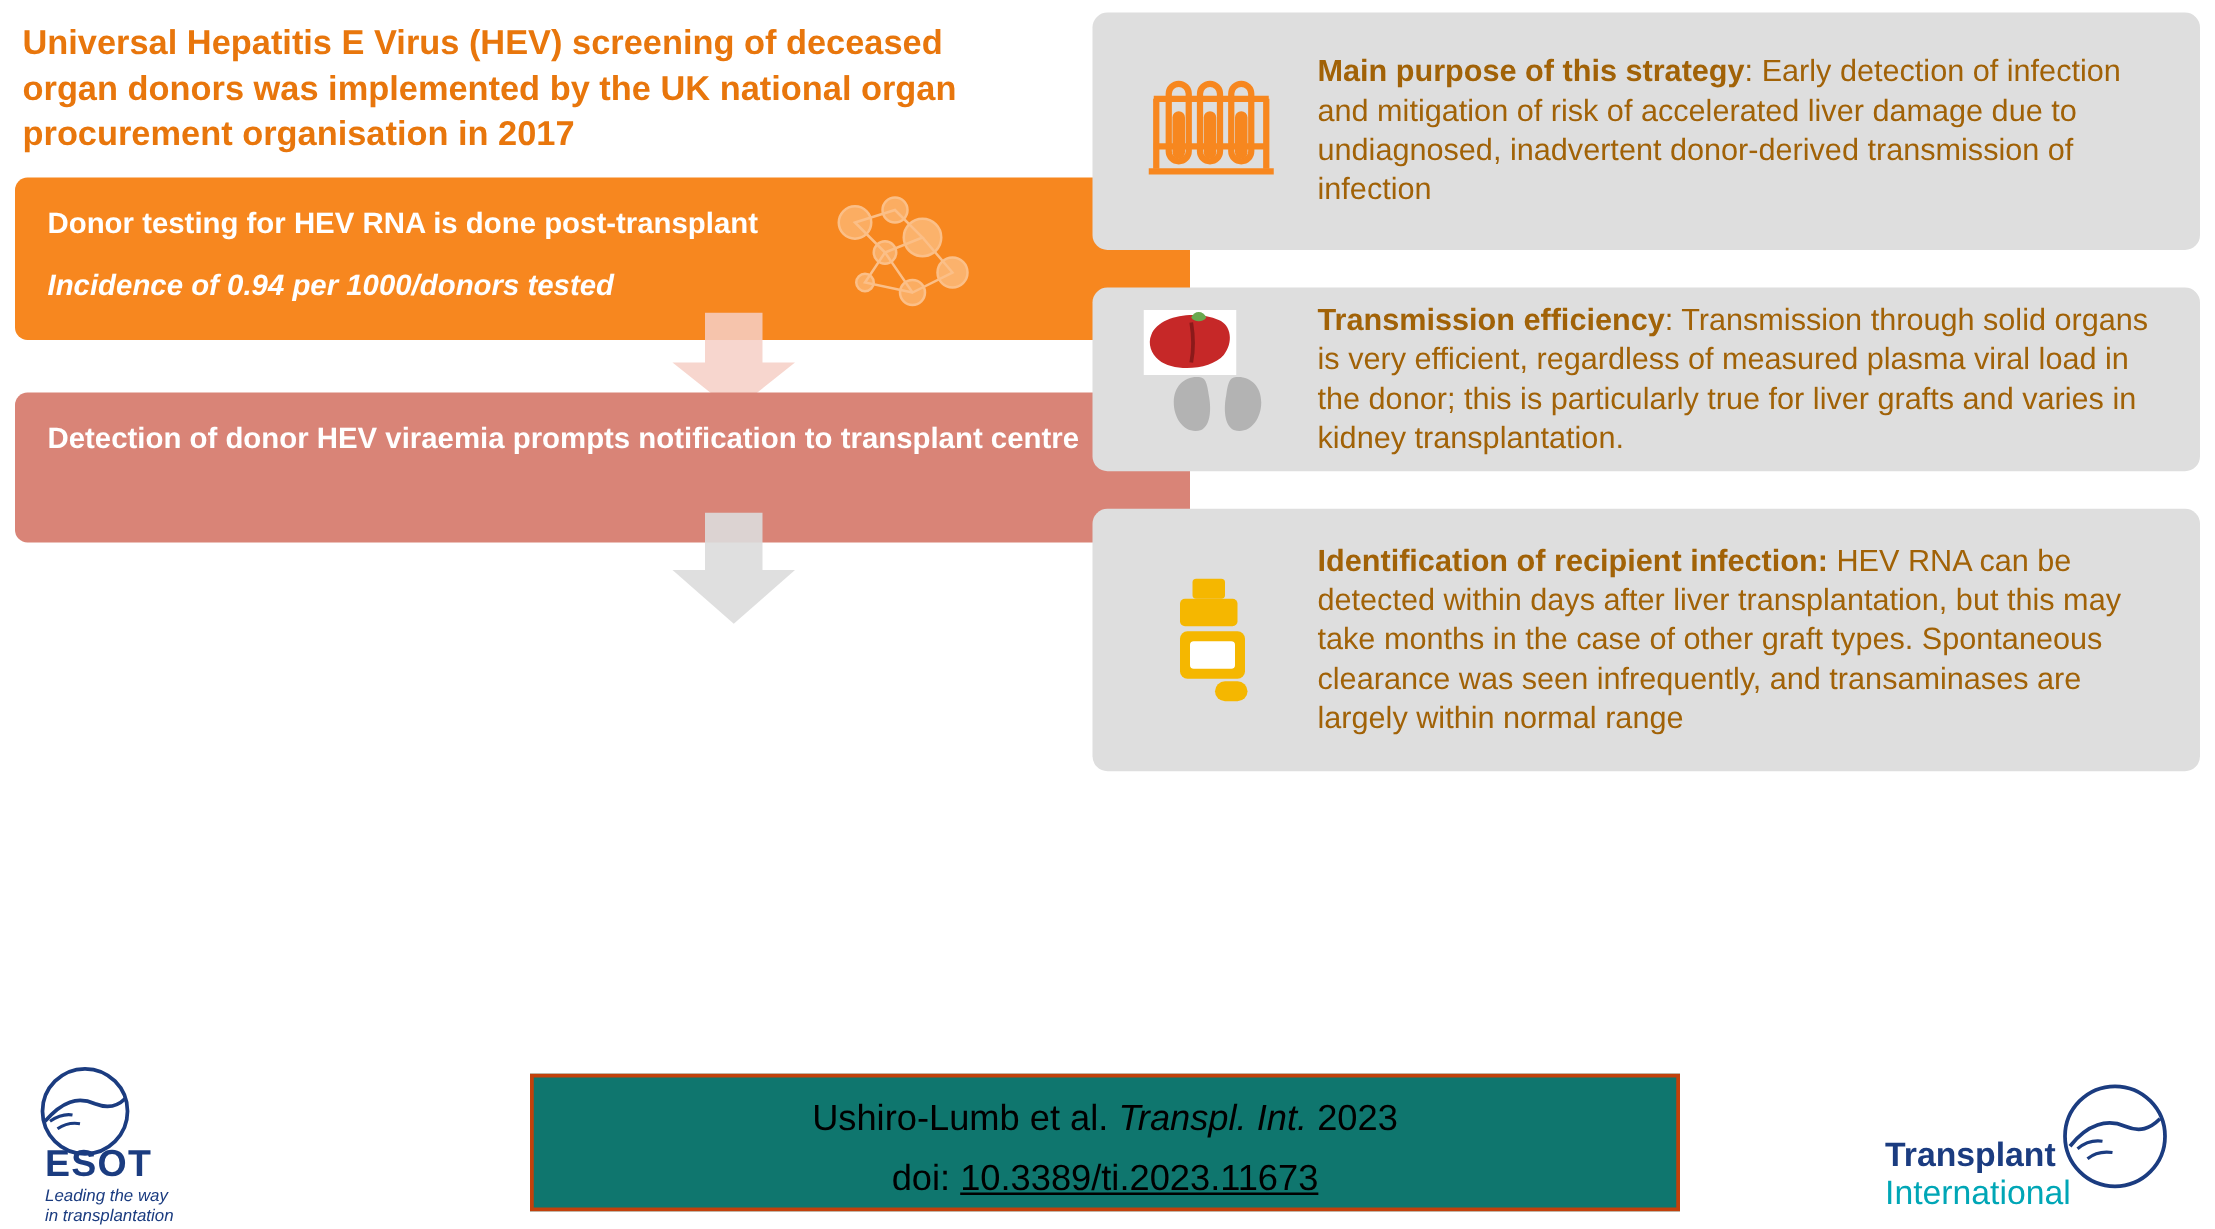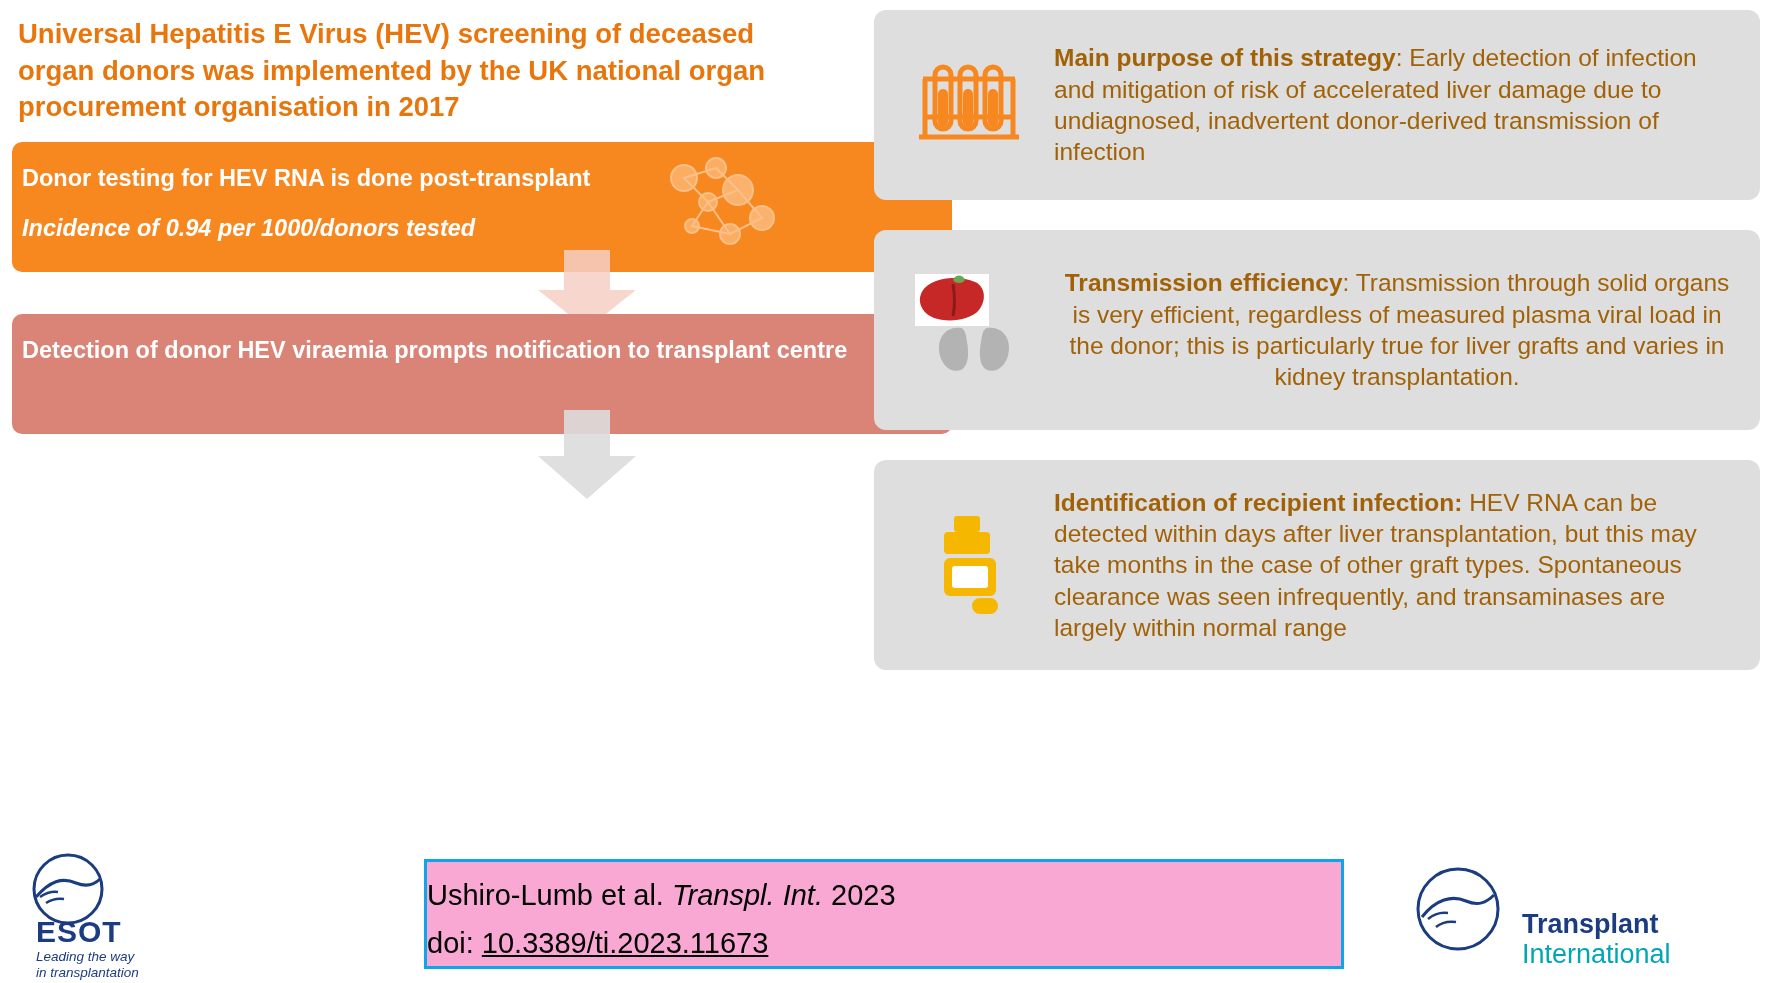--- a/index.html
+++ b/index.html
@@ -70,21 +70,21 @@
   .flow-box {
     position: absolute;
     left: 0;
     width: 940px;
     box-sizing: border-box;
     color: #ffffff;
     font-weight: bold;
     font-size: 23.5px;
     line-height: 1.22;
     border-radius: 10px;
-    padding: 22px 10px;
+    padding: 22px 26px;
     overflow: hidden;
   }
   .flow-box p { margin: 0; }
   .flow-box p + p { margin-top: 22px; font-style: italic; }
 
   .box-1 {
     top: 0;
     height: 130px;
     background: #F7871F;
   }
@@ -138,44 +138,44 @@
     align-items: center;
     justify-content: center;
   }
   .card-text {
     font-size: 24.5px;
     line-height: 1.28;
     color: #a16207;
   }
   .card-text .lbl { font-weight: bold; }
   .card-1 { height: 190px; }
-  .card-2 { height: 200px; text-align: center; }
+  .card-2 { height: 147px; }
   .card-3 { height: 210px; }
 
   
   .footer {
     position: absolute;
     left: 0;
     bottom: 0;
     width: 1772px;
     height: 150px;
   }
   .citation {
     position: absolute;
     left: 424px;
     top: 16px;
     width: 920px;
     height: 110px;
-    border: 3px solid #0ea5e9;
+    border: 3px solid #c2410c;
     box-sizing: border-box;
-    text-align: left;
+    text-align: center;
     font-size: 29px;
     line-height: 1.45;
     padding-top: 12px;
-    background: #f9a8d4;
+    background: #0f766e;
   }
   .citation .it { font-style: italic; }
   .citation a, .citation .doi-link {
     color: #000000;
     text-decoration: underline;
   }
   .citation .row2 { margin-top: 6px; }
 
   
   .esot {
@@ -200,24 +200,25 @@
     top: 96px;
     font-size: 13.5px;
     color: #1B3C80;
     font-style: italic;
     line-height: 1.15;
   }
 
   
   .ti {
     position: absolute;
-    right: 10px;
+    right: 24px;
     top: 10px;
     width: 360px;
     height: 130px;
+    text-align: right;
   }
   .ti-line1 {
     position: absolute;
     left: 120px;
     top: 56px;
     font-size: 27px;
     color: #1B3C80;
     font-weight: bold;
   }
   .ti-line2 {

